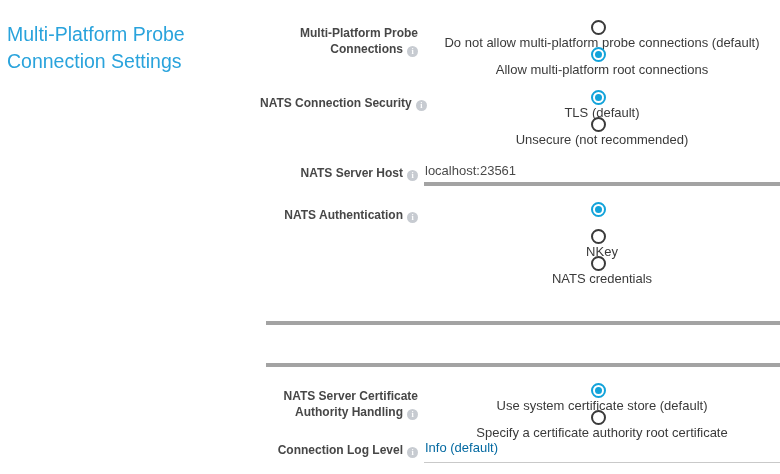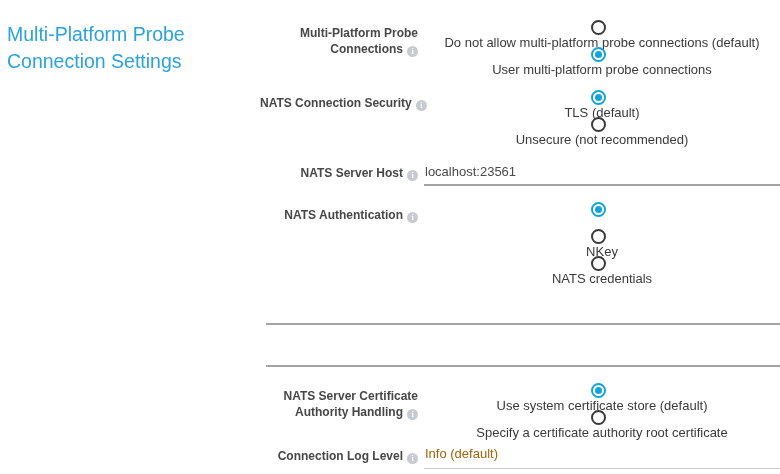--- a/index.html
+++ b/index.html
@@ -18,21 +18,21 @@
     font-size: 19.5px;
     line-height: 27px;
     font-weight: 400;
     color: #29a3dc;
   }
   .form-area {
     position: absolute;
     left: 260px; top: 20px; right: 0; bottom: 0;
   }
   .form-row { display: flex; margin-bottom: 16px; }
-  .form-row:nth-child(7) { margin-bottom: 6px; }
+  .form-row:nth-child(7) { margin-bottom: 0; }
   .field-label {
     width: 158px;
     flex: 0 0 158px;
     text-align: right;
     font-size: 12px;
     font-weight: bold;
     color: #474747;
     line-height: 16px;
     padding-top: 5px;
   }
@@ -79,33 +79,33 @@
     width: 7px; height: 7px;
     border-radius: 50%;
     background: #12a3da;
     top: 1.5px; left: 1.5px;
   }
   .line-input {
     display: block;
     width: 100%;
     height: 26px;
     border: none;
-    border-bottom: 2px solid #a3a3a3;
+    border-bottom: 4px solid #a3a3a3;
     outline: none;
     font-family: "Liberation Sans", sans-serif;
     font-size: 13px;
     color: #4a4a4a;
     padding: 3px 0 4px 1px;
     background: transparent;
   }
   .select-value {
     height: 26px;
     border-bottom: 1px solid #c9c9c9;
     font-size: 13px;
-    color: #a16207;
+    color: #0369a1;
     padding: 3px 0 0 1px;
     cursor: pointer;
   }
 </style>
 </head>
 <body>
 
 <h1 class="page-heading"><span>Multi-Platform Probe</span><br><span>Connection Settings</span></h1>
 
 <div class="form-area" id="form-rows">
@@ -114,21 +114,21 @@
         <span class="label-line">Multi-Platform Probe</span>
         <span class="label-line">Connections<span class="info-icon">i</span></span>
       </div>
       <div class="field-control">
         <label class="radio-option">
           <span class="radio-circle"></span>
           <span>Do not allow multi-platform probe connections (default)</span>
         </label>
         <label class="radio-option">
           <span class="radio-circle selected"></span>
-          <span>User multi-platform probe connections</span>
+          <span>Allow multi-platform root connections</span>
         </label>
       </div>
     </div>
     <div class="form-row">
       <div class="field-label">
         <span class="label-line">NATS Connection Security<span class="info-icon">i</span></span>
       </div>
       <div class="field-control">
         <label class="radio-option">
           <span class="radio-circle selected"></span>

